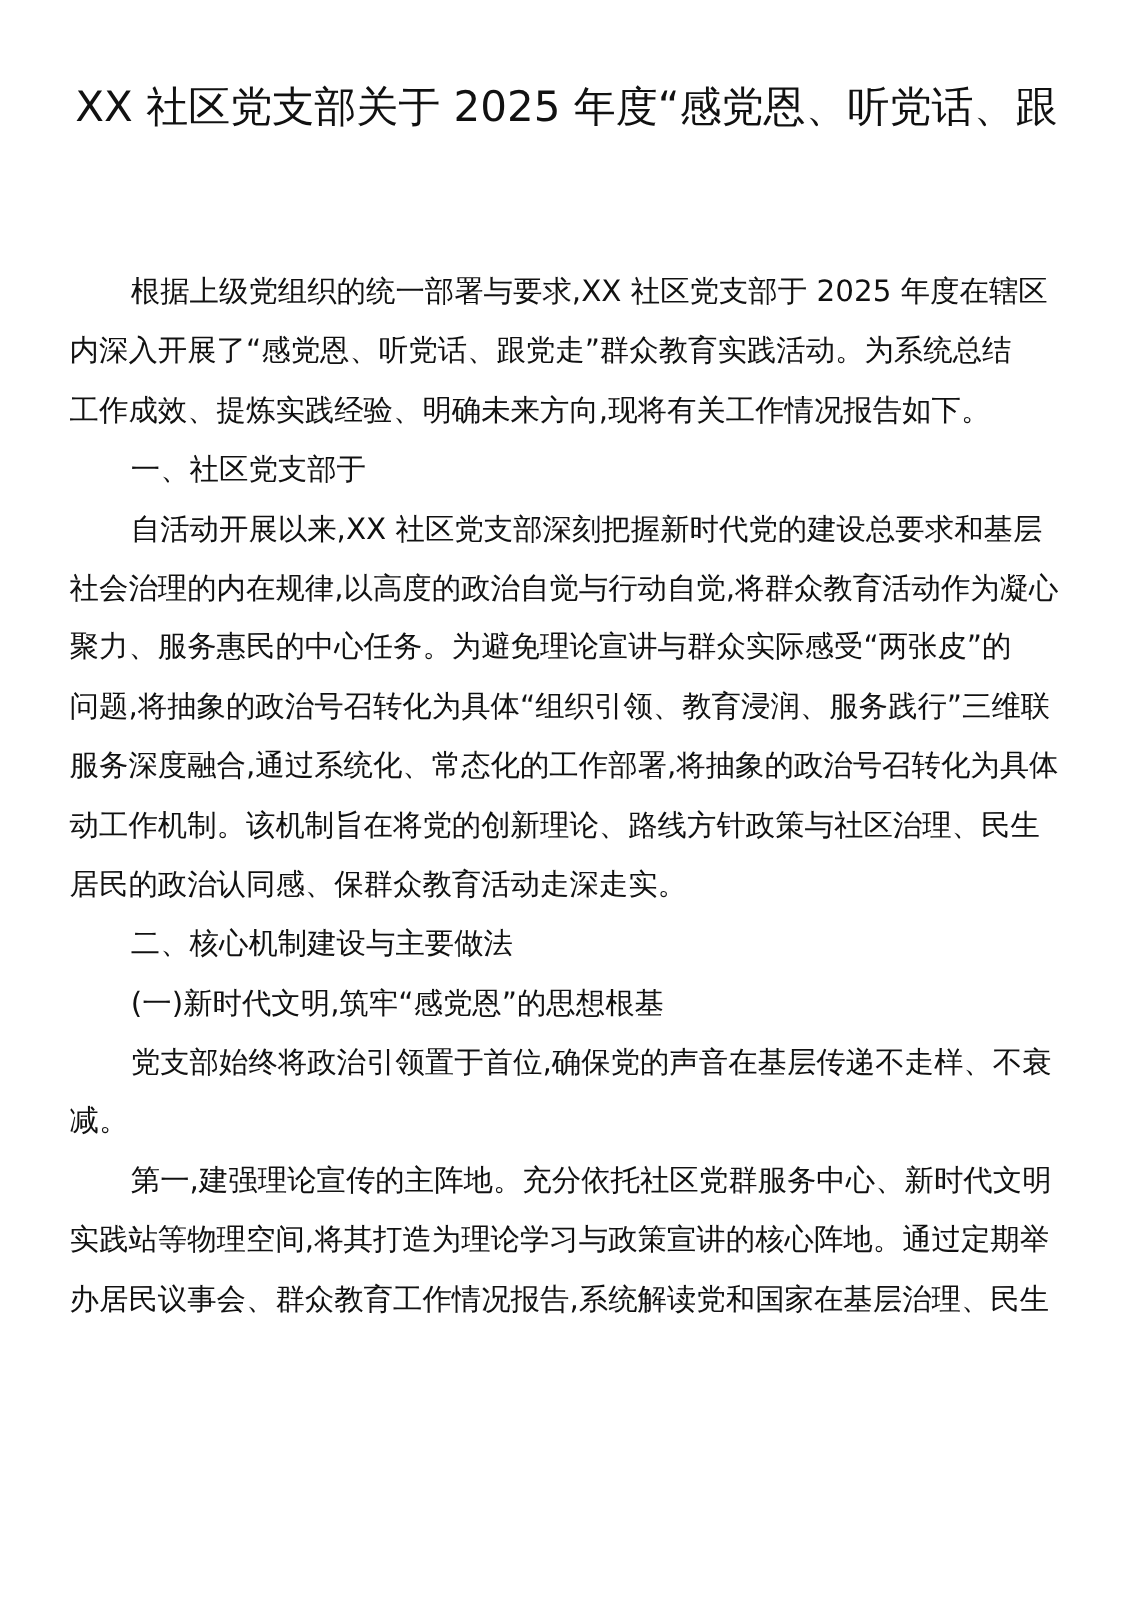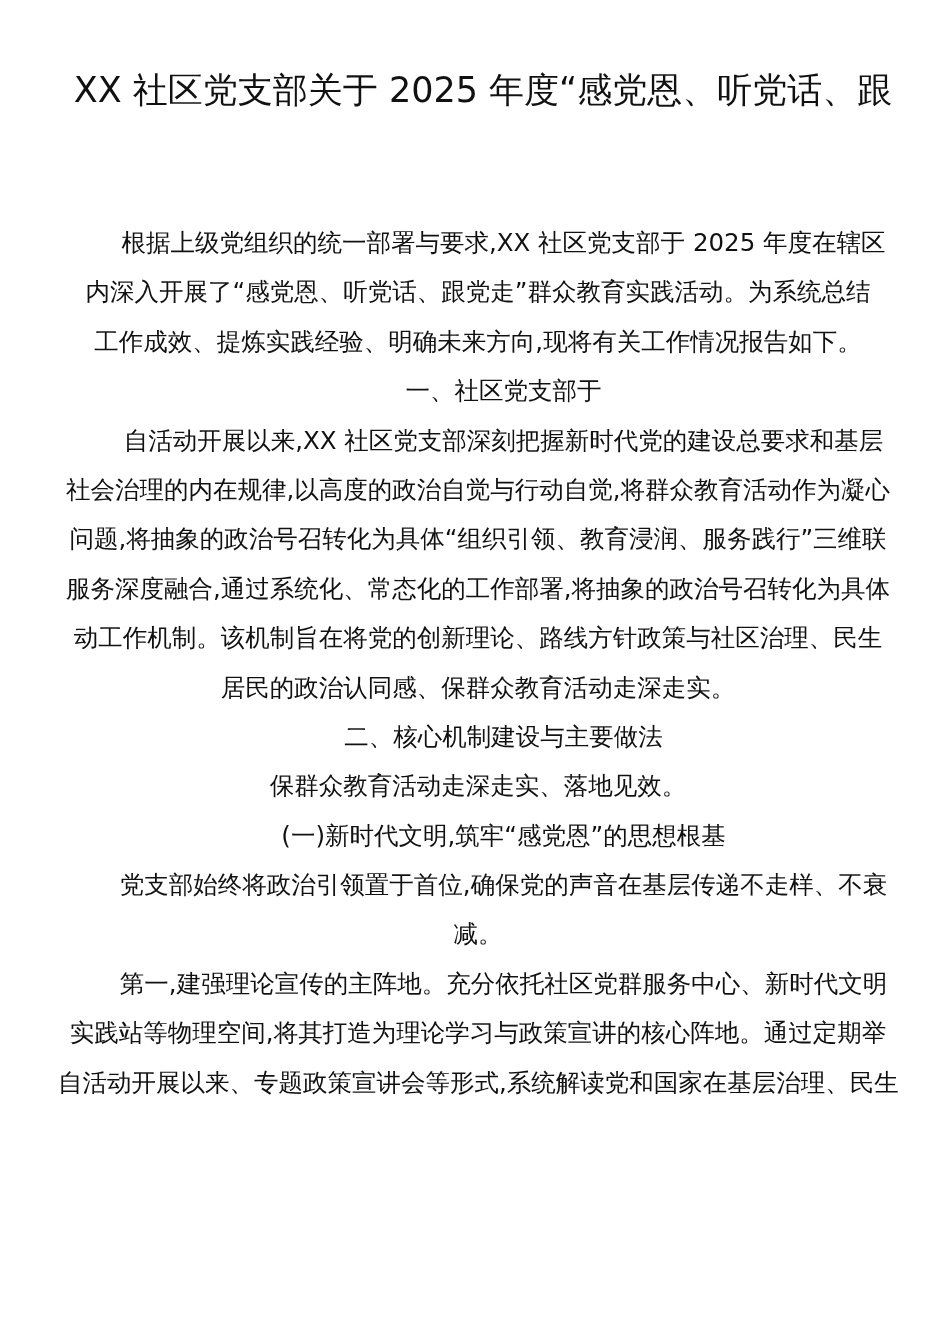--- a/index.html
+++ b/index.html
@@ -17,21 +17,21 @@
     }
     .page {
       position: absolute;
       left: 0; top: 0;
       width: 950px;
       height: 1344px;
       background: #ffffff;
     }
     .title {
       position: absolute;
-      left: 48px;
+      left: 37px;
       top: 66px;
       width: 870px;
       text-align: center;
       font-size: 35px;
       line-height: 48px;
       letter-spacing: 0px;
       color: #111;
     }
     .title .tline {
       display: block;
@@ -43,47 +43,46 @@
       top: 218px;
       width: 840px;
     }
     .line {
       display: block;
       height: 49.4px;
       line-height: 49.4px;
       font-size: 24.5px;
       white-space: nowrap;
       letter-spacing: 0px;
-      text-align: center;
     }
     .indent {
       padding-left: 51px;
     }
   </style>
 </head>
 <body>
 
 <div class="page">
   <div class="title">
     <span class="tline">XX 社区党支部关于 2025 年度“感党恩、听党话、跟</span>
   </div>
 
   <div class="body" id="doc-body">
       <span class="line indent">根据上级党组织的统一部署与要求,XX 社区党支部于 2025 年度在辖区</span>
       <span class="line">内深入开展了“感党恩、听党话、跟党走”群众教育实践活动。为系统总结</span>
       <span class="line">工作成效、提炼实践经验、明确未来方向,现将有关工作情况报告如下。</span>
       <span class="line indent">一、社区党支部于</span>
       <span class="line indent">自活动开展以来,XX 社区党支部深刻把握新时代党的建设总要求和基层</span>
       <span class="line">社会治理的内在规律,以高度的政治自觉与行动自觉,将群众教育活动作为凝心</span>
+      <span class="line">聚力、服务惠民的中心任务。为避免理论宣讲与群众实际感受“两张皮”的</span>
       <span class="line">问题,将抽象的政治号召转化为具体“组织引领、教育浸润、服务践行”三维联</span>
       <span class="line">服务深度融合,通过系统化、常态化的工作部署,将抽象的政治号召转化为具体</span>
       <span class="line">动工作机制。该机制旨在将党的创新理论、路线方针政策与社区治理、民生</span>
       <span class="line">居民的政治认同感、保群众教育活动走深走实。</span>
       <span class="line indent">二、核心机制建设与主要做法</span>
-      <span class="line">保群众教育活动走深走实、落地见效。</span>
       <span class="line indent">(一)新时代文明,筑牢“感党恩”的思想根基</span>
       <span class="line indent">党支部始终将政治引领置于首位,确保党的声音在基层传递不走样、不衰</span>
       <span class="line">减。</span>
       <span class="line indent">第一,建强理论宣传的主阵地。充分依托社区党群服务中心、新时代文明</span>
       <span class="line">实践站等物理空间,将其打造为理论学习与政策宣讲的核心阵地。通过定期举</span>
-      <span class="line">自活动开展以来、专题政策宣讲会等形式,系统解读党和国家在基层治理、民生</span>
+      <span class="line">办居民议事会、群众教育工作情况报告,系统解读党和国家在基层治理、民生</span>
     </div>
 </div>
 
 </body></html>

